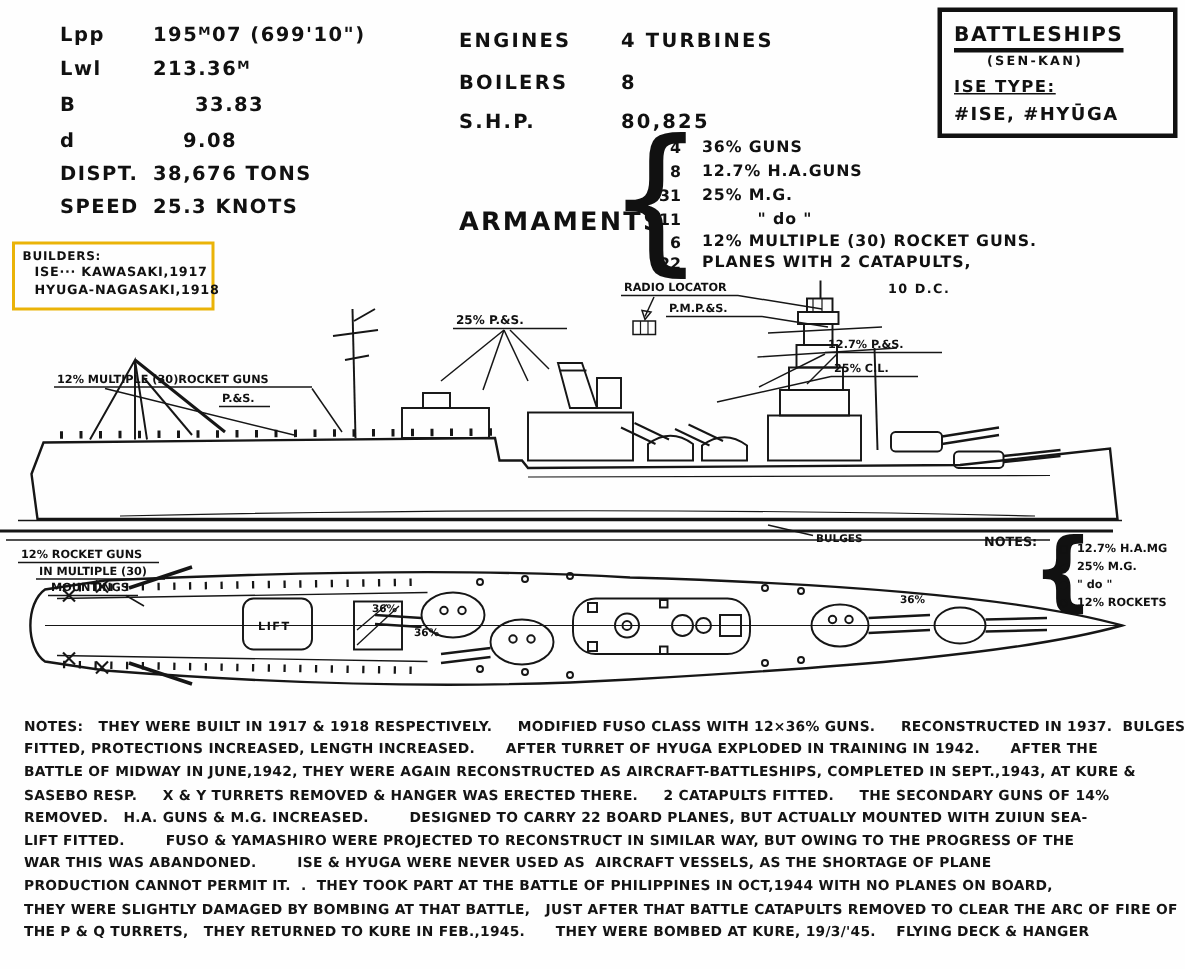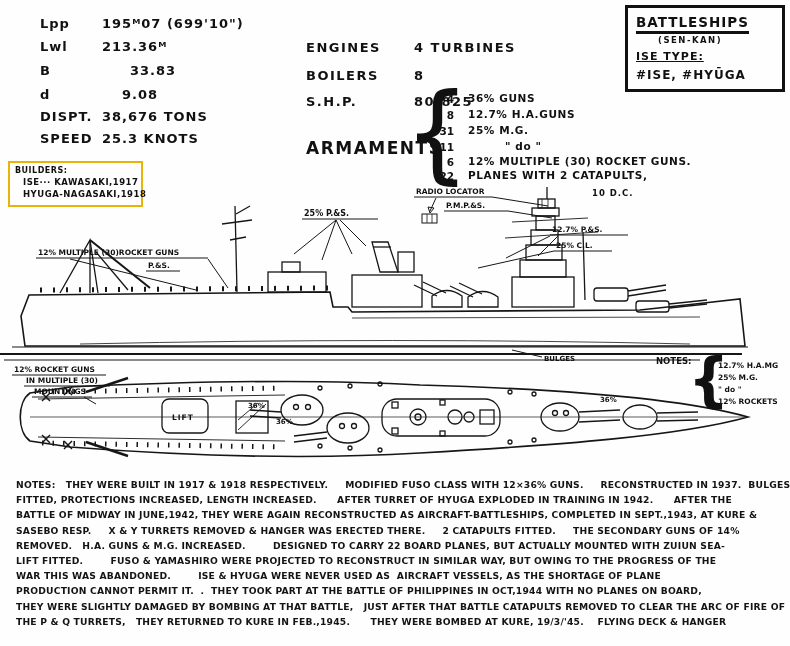--- a/index.html
+++ b/index.html
@@ -5,21 +5,21 @@
   html,body{margin:0;padding:0;background:#ffffff;}
   .sheet{
     position:relative;width:790px;height:646px;background:#fefefe;
     font-family:"DejaVu Sans",sans-serif;color:#111;overflow:hidden;
   }
   
   .spec-row{position:absolute;left:40px;font-size:13px;font-weight:700;letter-spacing:1px;white-space:pre;}
   .spec-label{display:inline-block;width:62px;}
   
   .mach-row{position:absolute;left:306px;font-size:13px;font-weight:700;letter-spacing:1.5px;white-space:pre;}
-  .mach-label{display:inline-block;width:108px;margin-top:20px;}
+  .mach-label{display:inline-block;width:108px;}
   
   .arm-label{position:absolute;left:306px;top:138px;font-size:17px;font-weight:700;letter-spacing:1.5px;}
   .arm-brace{position:absolute;left:404px;top:80px;font-size:104px;font-weight:400;transform:scaleY(1.02);line-height:104px;}
   .arm-row{position:absolute;font-size:10.5px;font-weight:700;letter-spacing:0.6px;white-space:pre;}
   .arm-count{position:absolute;width:26px;text-align:right;font-size:10.5px;font-weight:700;}
   .arm-extra{position:absolute;left:592px;top:188px;font-size:8.5px;font-weight:700;letter-spacing:1px;}
   
   .builders{position:absolute;left:8px;top:161px;width:135px;height:46px;border:2px solid #eab308;padding:3px 5px;box-sizing:border-box;}
   .builders-title{font-size:8px;font-weight:700;letter-spacing:0.5px;}
   .builders-line{font-size:8.5px;font-weight:700;letter-spacing:0.5px;margin-left:8px;margin-top:2px;white-space:pre;}

